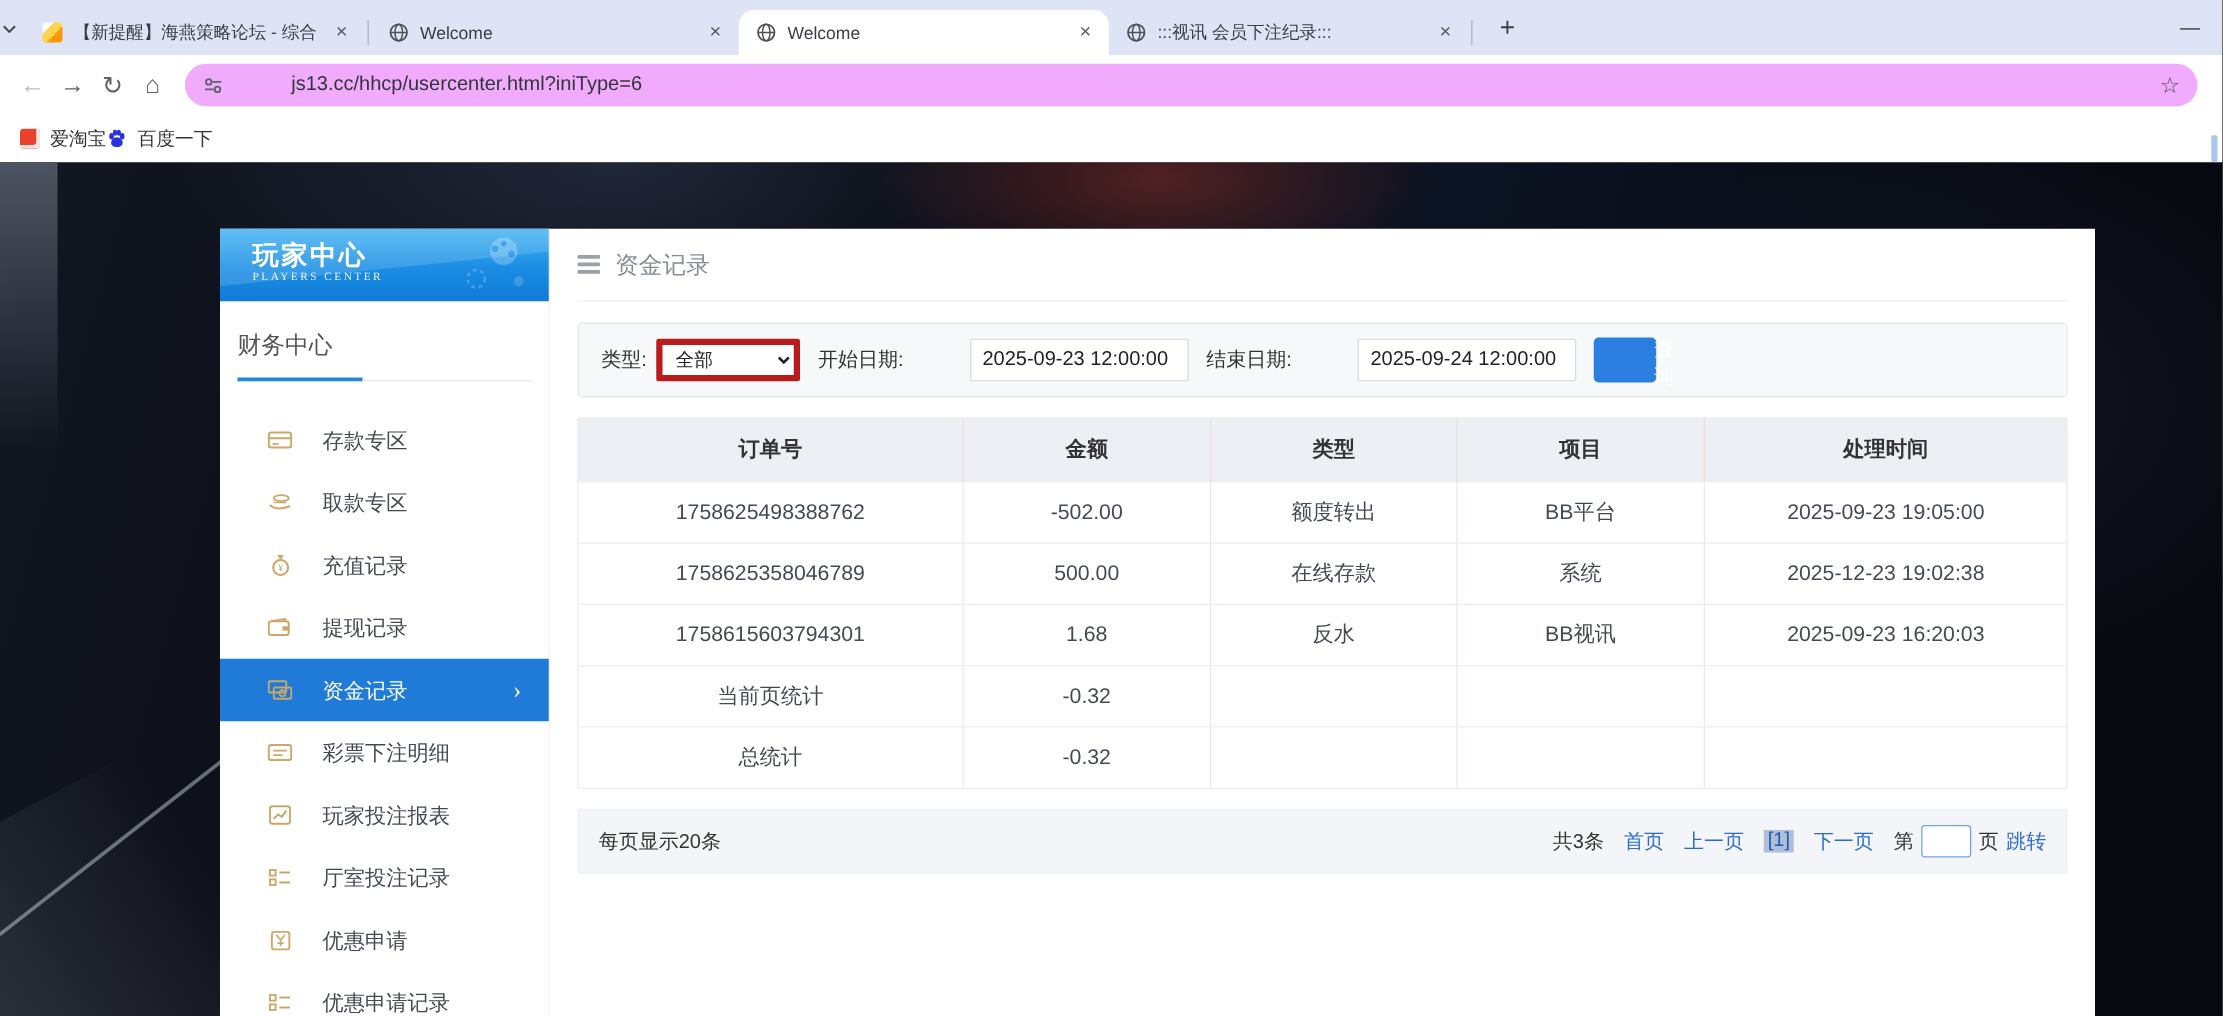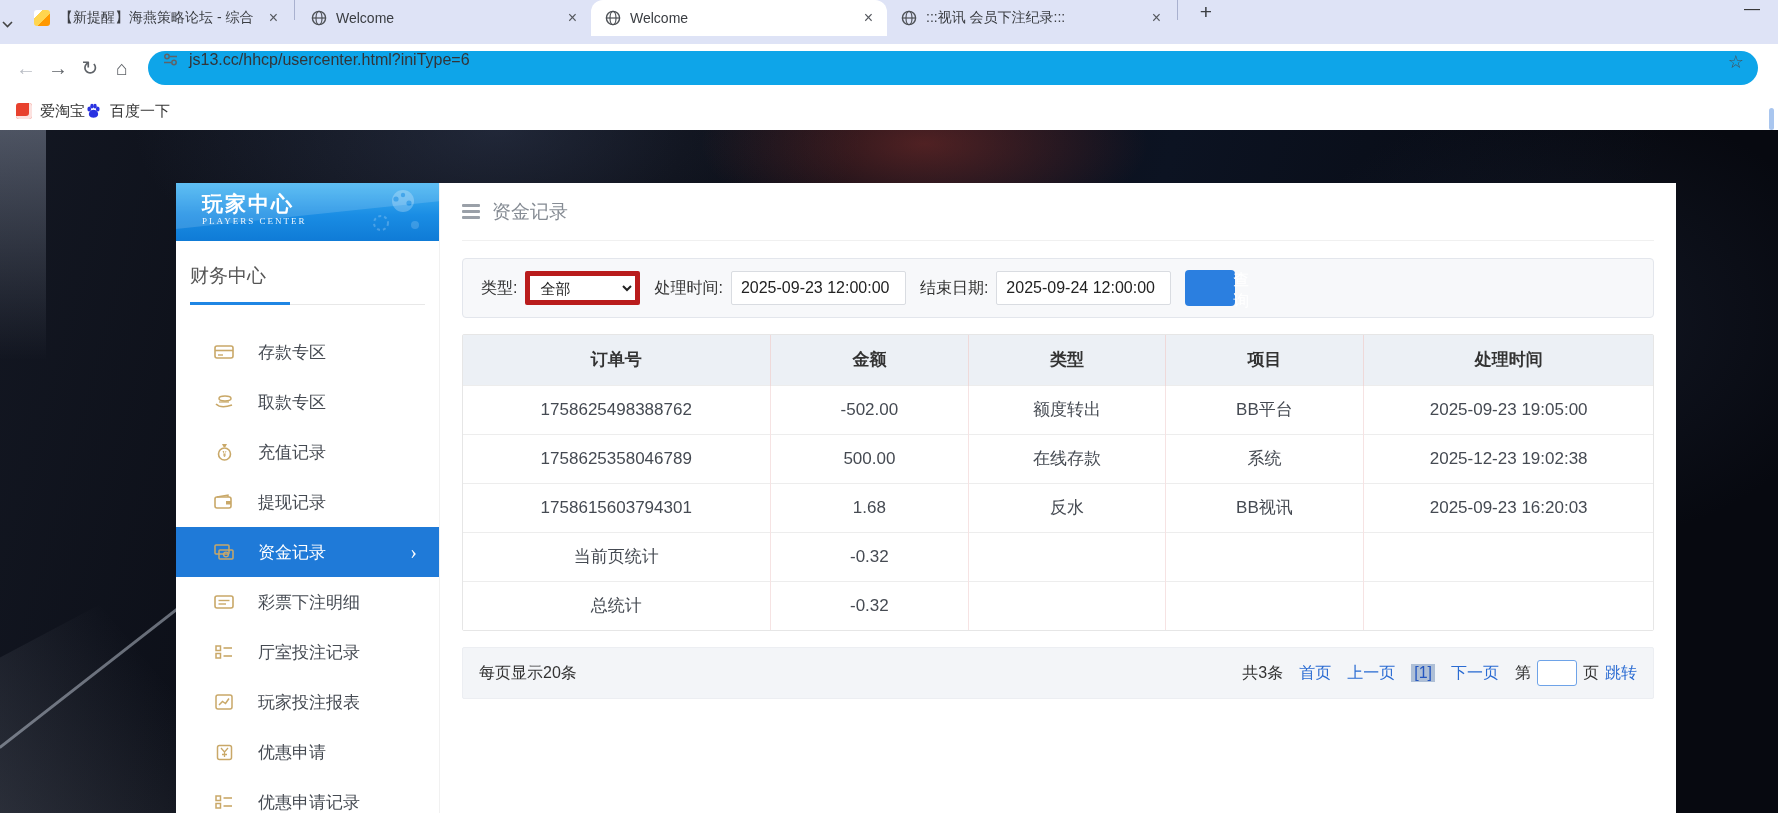--- a/index.html
+++ b/index.html
@@ -1,38 +1,38 @@
 <!DOCTYPE html>
 <html><head>
 <meta charset="utf-8">
 <style>
   * { margin:0; padding:0; box-sizing:border-box; }
   html,body { width:1778px; height:813px; overflow:hidden;
     font-family:"Liberation Sans", sans-serif; background:#070910; }
 
   
-  .tabbar { height:44px; background:#dee3f6; display:flex; position:relative; }
+  .tabbar { height:44px; background:#dee3f6; display:flex; align-items:flex-end; position:relative; }
   .tabbar-chevron { position:absolute; left:2px; top:14px; color:#444; }
   .tab { height:36px; display:flex; align-items:center; gap:9px; padding:0 8px 0 14px;
          border-radius:12px 12px 0 0; cursor:pointer; }
   .tab-title { flex:1; font-size:14px; color:#3a3d42; white-space:nowrap; overflow:hidden; }
   .tab.active { background:#fff; }
   .tab-close { font-size:16px; color:#55585e; padding:0 6px; cursor:pointer; }
   .tab-divider { width:1px; height:20px; background:#a9b1cf; margin:0 2px 8px 2px; }
   .favicon-page { width:16px; height:16px; border-radius:3px; flex-shrink:0;
      background:linear-gradient(135deg,#fff 0 28%,#ffd54f 28% 60%,#ff9800 60%); }
   .globe { flex-shrink:0; }
   .newtab-btn { font-size:21px; color:#3c3f44; margin:0 0 9px 12px; cursor:pointer; width:28px; text-align:center; }
   .win-min { margin-left:auto; margin-bottom:12px; margin-right:18px; color:#333; font-size:16px; cursor:pointer; }
 
   .toolbar { height:48px; background:#fff; display:flex; align-items:center; padding:0 10px; }
   .nav-ic { font-size:20px; color:#5f6368; width:32px; text-align:center; cursor:pointer; }
   .nav-ic.disabled { color:#b8bcc4; }
-  .omnibox { flex:1; height:34px; background:#0ea5e9; border-radius:17px; margin:0 10px;
-             display:flex; padding:0 14px; }
+  .omnibox { flex:1; height:34px; background:#f0abfc; border-radius:17px; margin:0 10px;
+             display:flex; align-items:center; padding:0 14px;gap:44px; }
   .omnibox .url { font-size:16px; color:#323539; margin-left:10px; }
   .omnibox .star { margin-left:auto; font-size:18px; color:#4a4d52; cursor:pointer; }
 
   .bookmarks { height:38px; background:#fff; display:flex; align-items:center; padding:0 16px; position:relative; }
   .bm { display:flex; align-items:center; gap:8px; font-size:15px; color:#333; cursor:pointer; }
   .bm-ic-taobao { width:16px; height:16px; border-radius:3px; background:#e8412e;
      box-shadow:inset -3px -3px 0 rgba(255,255,255,.85); }
   .scroll-hint { position:absolute; right:4px; bottom:0; width:5px; height:22px; background:#a9c6ef; border-radius:3px; }
 
   
@@ -80,21 +80,21 @@
   .main-title { font-size:19px; color:#868c94; }
 
   .filter-bar { margin-top:17px; background:#f7f8fa; border:1px solid #e3e6ec; border-radius:4px;
                 height:60px; display:flex; align-items:center; padding:0 18px; }
   .f-label { font-size:16px; color:#333; margin-right:8px; }
   .f-select { width:115px; height:34px; font-size:15px; color:#222; border:5px solid #b91c1c;
               border-radius:2px; background:#fff; margin-right:14px; padding:0 6px;
               font-family:"Liberation Sans", sans-serif; }
   .f-input { width:175px; height:34px; font-size:16px; color:#222; border:1px solid #d9dce1;
              border-radius:2px; padding:0 9px; margin-right:14px; background:#fff;
-             font-family:"Liberation Sans", sans-serif; }
+             font-family:"Liberation Sans", sans-serif;margin-left:45px; }
   .search-btn { width:50px; height:36px; background:#2b7fe0; border:none; border-radius:4px;
                 color:#fff; font-size:16px; cursor:pointer; font-family:"Liberation Sans", sans-serif;padding-left:48px; }
 
   .table-wrap { margin-top:16px; border:1px solid #e6e6e6; border-radius:2px; }
   table { width:100%; border-collapse:collapse; table-layout:fixed; }
   th { background:#ecf0f5; height:50px; font-size:17px; color:#333; font-weight:bold;
        border-left:1px solid #efd9d9; }
   th:first-child { border-left:none; }
   td { height:49px; text-align:center; font-size:17px; color:#454a52;
        border-top:1px solid #ededed; border-left:1px solid #f6e3e3; background:#fff; }
@@ -282,36 +282,36 @@
                 <rect x="1" y="2" width="18" height="12" rx="2" fill="none" stroke="currentColor" stroke-width="1.6"></rect>
                 <line x1="4.5" y1="6.5" x2="15.5" y2="6.5" stroke="currentColor" stroke-width="1.4"></line>
                 <line x1="4.5" y1="10" x2="12" y2="10" stroke="currentColor" stroke-width="1.4"></line>
               </svg>
             </span>
           <span>彩票下注明细</span>
         </div>
         <div class="sb-item">
           <span class="ic">
               <svg width="18" height="16" viewBox="0 0 18 16">
+                <rect x="1" y="1" width="16" height="14" rx="2" fill="none" stroke="currentColor" stroke-width="1.5"></rect>
+                <polyline points="4,11 7.5,7.5 10.5,9.5 14,4.5" fill="none" stroke="currentColor" stroke-width="1.5"></polyline>
+              </svg>
+            </span>
+          <span>玩家投注报表</span>
+        </div>
+        <div class="sb-item">
+          <span class="ic">
+              <svg width="18" height="16" viewBox="0 0 18 16">
                 <rect x="1" y="2" width="4.5" height="4.5" fill="none" stroke="currentColor" stroke-width="1.5"></rect>
                 <rect x="1" y="9.5" width="4.5" height="4.5" fill="none" stroke="currentColor" stroke-width="1.5"></rect>
                 <line x1="8.5" y1="4" x2="17" y2="4" stroke="currentColor" stroke-width="1.6"></line>
                 <line x1="8.5" y1="12" x2="17" y2="12" stroke="currentColor" stroke-width="1.6"></line>
               </svg>
             </span>
           <span>厅室投注记录</span>
-        </div>
-        <div class="sb-item">
-          <span class="ic">
-              <svg width="18" height="16" viewBox="0 0 18 16">
-                <rect x="1" y="1" width="16" height="14" rx="2" fill="none" stroke="currentColor" stroke-width="1.5"></rect>
-                <polyline points="4,11 7.5,7.5 10.5,9.5 14,4.5" fill="none" stroke="currentColor" stroke-width="1.5"></polyline>
-              </svg>
-            </span>
-          <span>玩家投注报表</span>
         </div>
         <div class="sb-item">
           <span class="ic">
               <svg width="17" height="17" viewBox="0 0 17 17">
                 <rect x="1.5" y="1.5" width="14" height="14" rx="2" fill="none" stroke="currentColor" stroke-width="1.5"></rect>
                 <path d="M5 4 l3.5 4 l3.5 -4 M8.5 8 v5 M6 10.5 h5" fill="none" stroke="currentColor" stroke-width="1.3"></path>
               </svg>
             </span>
           <span>优惠申请</span>
         </div>
@@ -337,21 +337,21 @@
             <span></span>
           </span>
         <span class="main-title">资金记录</span>
       </div>
 
       <div class="filter-bar">
         <span class="f-label">类型:</span>
         <select class="f-select">
           <option>全部</option>
         </select>
-        <span class="f-label">处理时间:</span>
+        <span class="f-label">开始日期:</span>
         <input class="f-input" value="2025-09-23 12:00:00" style="">
         <span class="f-label">结束日期:</span>
         <input class="f-input" value="2025-09-24 12:00:00" style="">
         <button class="search-btn">查询</button>
       </div>
 
       <div class="table-wrap">
         <table>
           <colgroup>
               <col style="width:25.8%">

